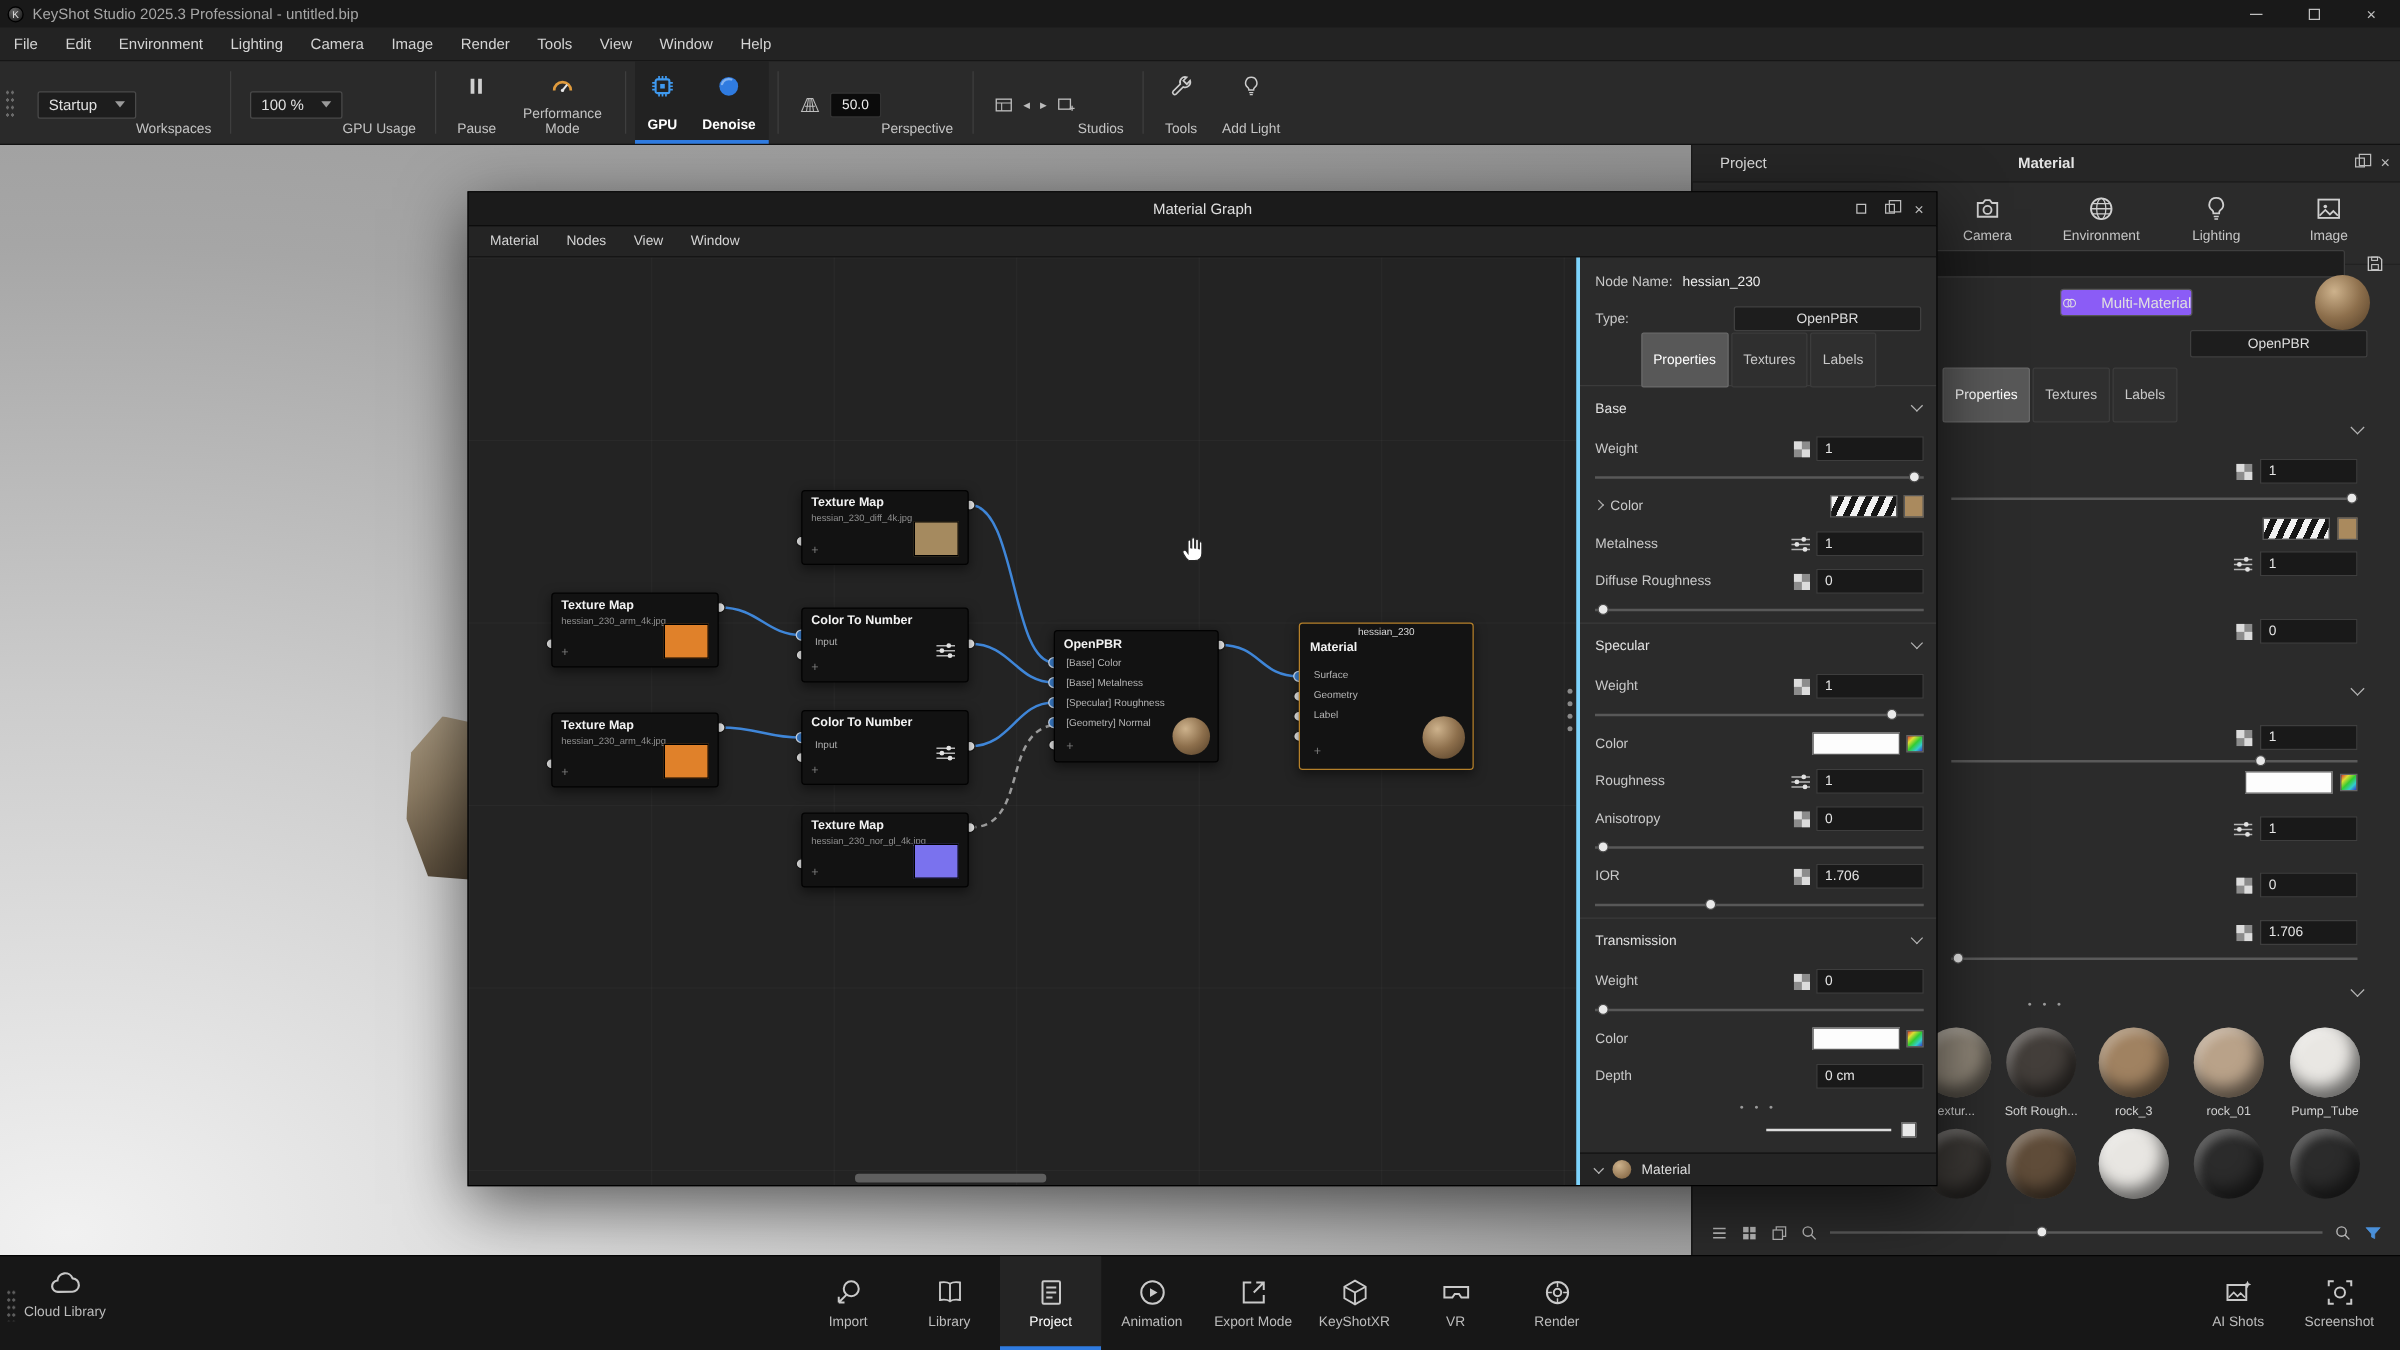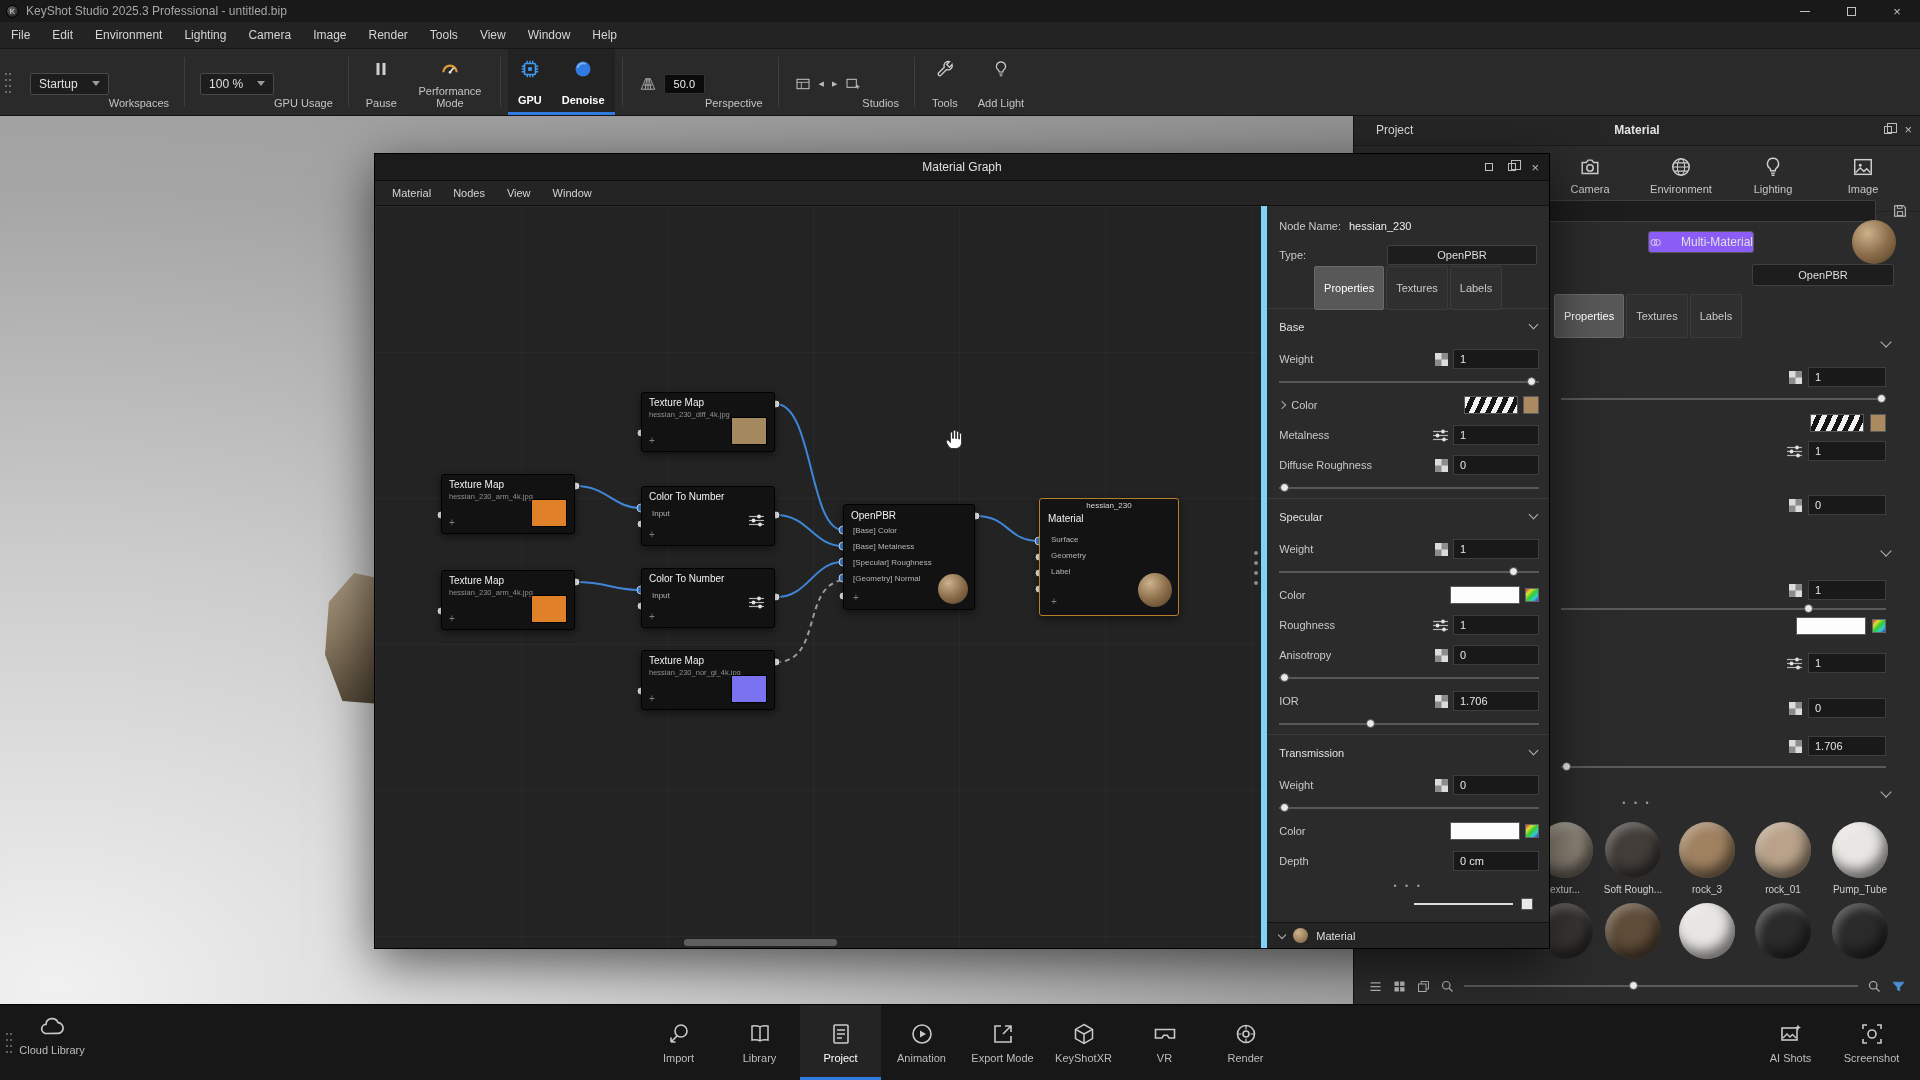--- a/index.html
+++ b/index.html
@@ -93,40 +93,40 @@
 #mg-canvas{position:relative;width:887px;background:#232323;background-image:linear-gradient(rgba(255,255,255,.028) 1px,transparent 1px),linear-gradient(90deg,rgba(255,255,255,.028) 1px,transparent 1px);background-size:146px 146px;overflow:hidden}
 #mg-wires{position:absolute;inset:0}
 .mg-hscroll{position:absolute;left:0;right:0;bottom:2px;height:7px}
 .mg-hscroll .thumb{position:absolute;left:309px;width:153px;top:0;height:7px;background:#5f5f5f;border-radius:3px}
 .vdots{position:absolute;right:3px;top:345px;display:flex;flex-direction:column;gap:6px}
 .vdots i{width:4px;height:4px;border-radius:50%;background:#8a8a8a}
 .hand{position:absolute;left:570px;top:222px}
 
 
 .node{position:absolute;width:134px;height:60px;background:#121212;border:1px solid #020202;border-radius:3px;box-shadow:0 3px 9px rgba(0,0,0,.5)}
-.nt{font-size:10px;font-weight:normal;color:#f2f2f2;padding:4px 7px 0;white-space:nowrap}
+.nt{font-size:10px;font-weight:bold;color:#f2f2f2;padding:4px 7px 0;white-space:nowrap}
 .ns{font-size:7.5px;color:#8f8f8f;padding:2px 7px 0;white-space:nowrap;overflow:hidden}
 .np{position:absolute;left:7px;bottom:5px;font-size:10px;color:#7d7d7d}
 .nsw{position:absolute;right:7px;bottom:6px;width:36px;height:28px;border:1px solid #000}
 .node.c .nin{font-size:8px;color:#b0b0b0;padding:7px 0 0 10px}
 .nlv{position:absolute;right:10px;top:27px}
 .node.o{width:132px;height:106px}
 .node.o .nt{height:18px;padding-top:5px}
 .node.o .nin{height:16px;line-height:16px;font-size:8px;color:#b5b5b5;padding-left:9px;white-space:nowrap}
 .node.o .np{left:9px;bottom:6px}
 .nsphere{position:absolute;right:6px;bottom:5px;width:30px;height:30px;border-radius:50%;background:radial-gradient(circle at 35% 30%,#cdb28c 0%,#8d6f4c 50%,#45321e 110%)}
 .node.m{width:140px;height:118px;background:#131313;border:1px solid #b5802a}
 .nh{height:13px;line-height:13px;text-align:center;font-size:8px;color:#d8d8d8}
 .node.m .nt{padding:1px 8px 0;height:20px}
 .node.m .nin{height:16px;line-height:16px;font-size:8px;color:#b5b5b5;padding-left:11px}
 .node.m .np{left:11px;bottom:8px}
 .node.m .nsphere{width:34px;height:34px;bottom:8px}
 
 
-#mg-panel{width:288px;background:#2b2b2b;border-left:6px solid #7dd3fc;position:relative;font-size:11px;overflow:hidden}
+#mg-panel{width:288px;background:#2b2b2b;border-left:3px solid #7dd3fc;position:relative;font-size:11px;overflow:hidden}
 .mgp-row1{display:flex;align-items:center;gap:8px;height:34px;padding:6px 12px 0;color:#c9c9c9}
 .mgp-name{color:#ececec}
 .mgp-type{display:flex;align-items:center;height:30px;padding:0 12px;color:#c9c9c9}
 .mgp-dd{margin-left:auto;width:150px;height:20px;background:#1d1d1d;border:1px solid #404040;border-radius:2px;text-align:center;line-height:18px;color:#dedede}
 #mgp-tabs{display:flex;justify-content:center;align-items:center;gap:2px;height:36px}
 .sechead{display:flex;align-items:center;height:36px;padding:0 12px;border-top:1px solid #3b3b3b;margin-top:2px}
 .sectitle{color:#e2e2e2}
 .chev{margin-left:auto;width:7px;height:7px;border-right:1.6px solid #b5b5b5;border-bottom:1.6px solid #b5b5b5;transform:rotate(45deg);margin-top:-4px}
 .prw{display:flex;align-items:center;height:30px;padding:0 10px 0 12px}
 .plab{color:#c9c9c9;white-space:nowrap}

